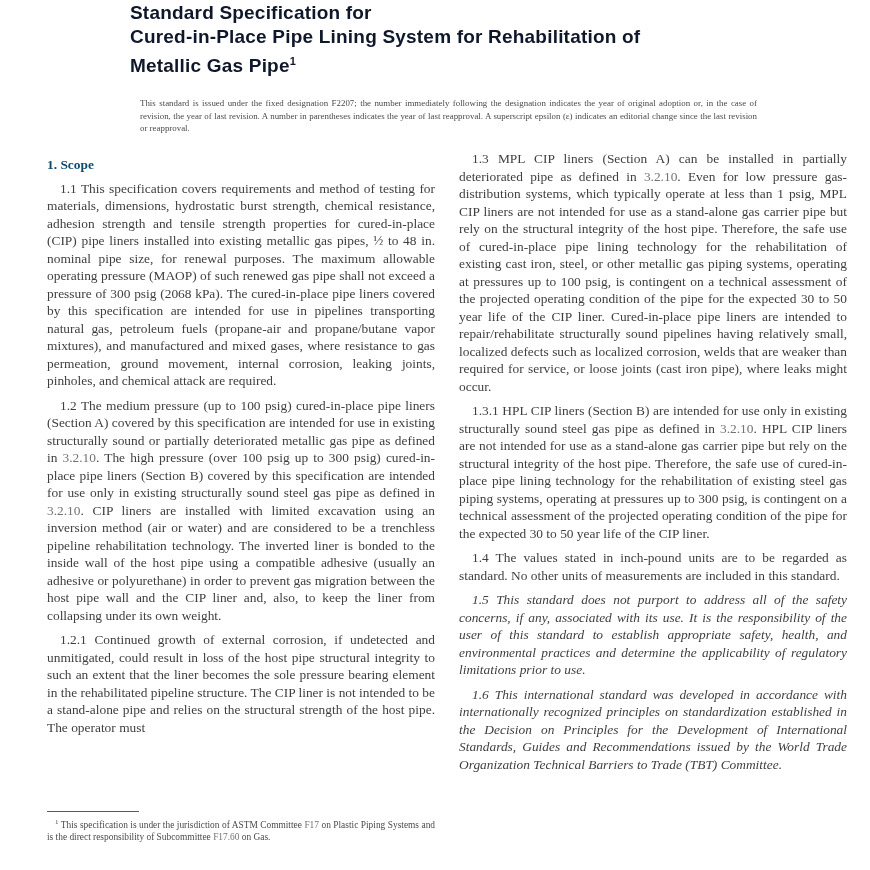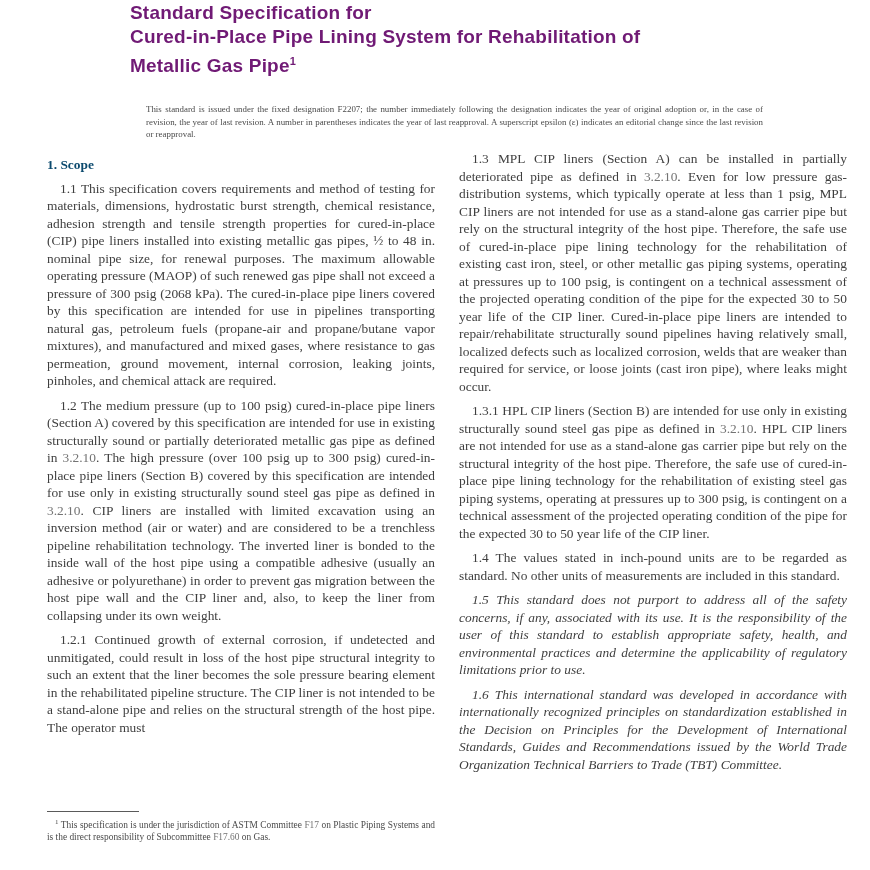--- a/index.html
+++ b/index.html
@@ -7,28 +7,28 @@
     width:870px; height:870px; overflow:hidden; position:relative;
     background:#ffffff;
     font-family:"Liberation Serif", serif;
   }
   .page { position:absolute; inset:0; background:#ffffff; }
 
   .title-block { position:absolute; left:130px; top:1px; width:645px; }
   .doc-title {
     font-family:"Liberation Sans", sans-serif;
     font-size:19px; line-height:24px; font-weight:bold;
-    color:#701a75; margin:0; letter-spacing:0.2px;
+    color:#0f172a; margin:0; letter-spacing:0.2px;
   }
   .doc-title sup { font-size:11px; }
 
   .boilerplate {
     position:absolute; left:130px; top:87px; width:617px;
     font-size:8.9px; line-height:12.6px; color:#4a4a4a;
-    text-align:justify; margin:16px;
+    text-align:justify; margin:10px;
   }
 
   .col {
     position:absolute; width:388px;
     font-size:13.4px; line-height:17.5px; color:#3e3e3e;
     text-align:justify;
   }
   .col-left  { left:47px;  top:156px; height:640px; overflow:hidden; }
   .col-right { left:459px; top:150px; height:720px; overflow:hidden; }
   .col p { margin:0 0 7px 0; text-indent:13px; }

